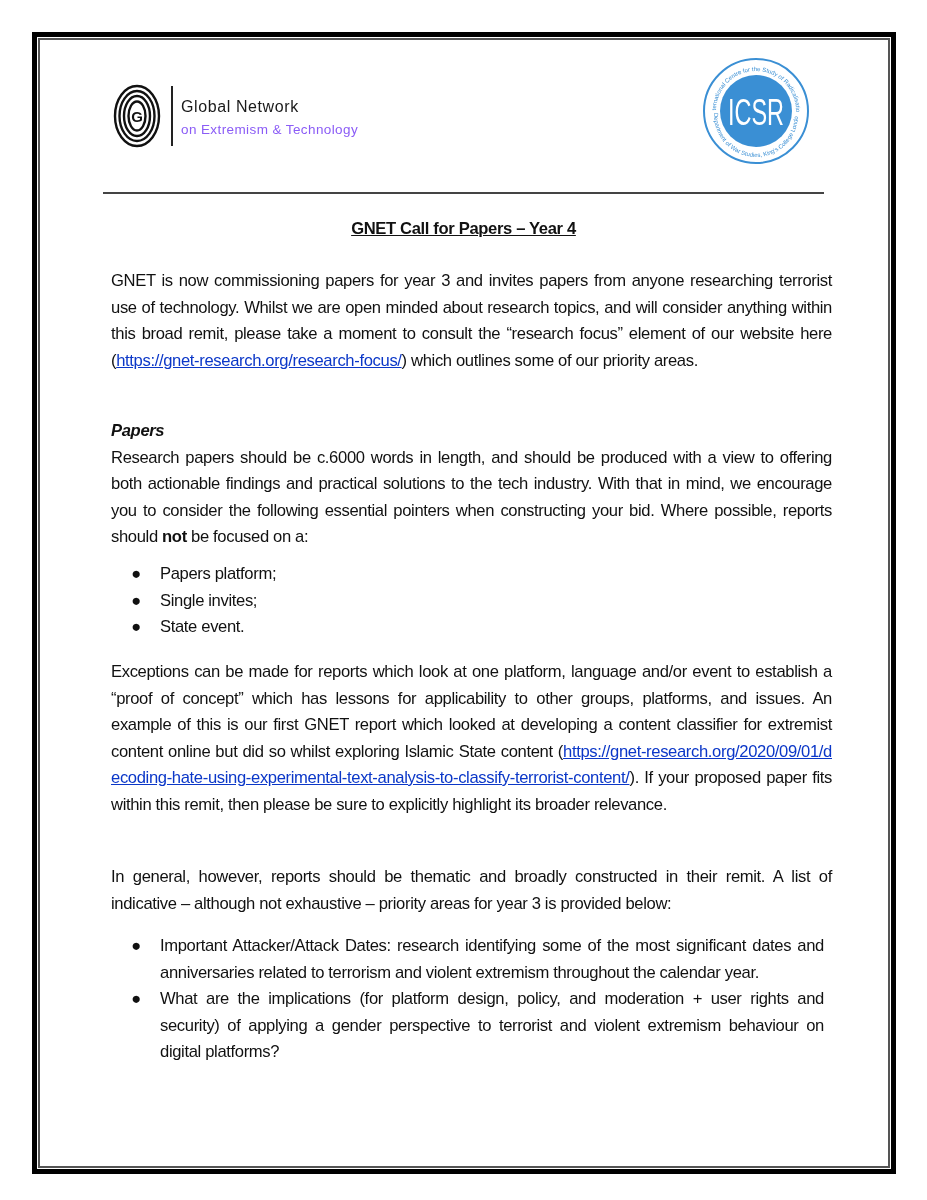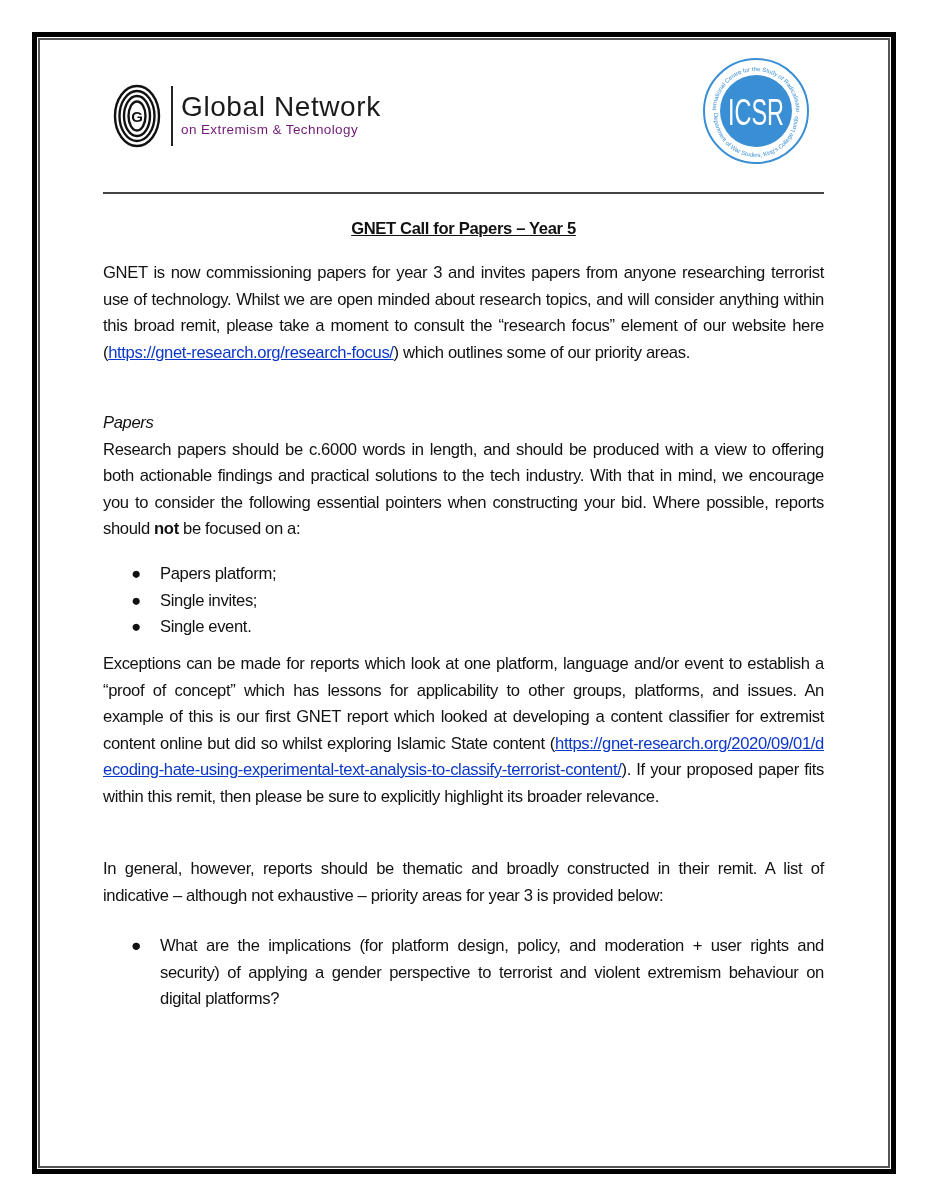--- a/index.html
+++ b/index.html
@@ -6,31 +6,31 @@
   body { width:927px; height:1200px; position:relative; overflow:hidden;
          font-family:"Liberation Sans", sans-serif; color:#111; }
   .frame-outer { position:absolute; left:32px; top:32px; width:864px; height:1142px;
                  border:5px solid #000; box-sizing:border-box; }
   .frame-inner { position:absolute; left:38px; top:38px; width:852px; height:1130px;
                  border:2px solid #555; box-sizing:border-box; }
   .gnet-logo { position:absolute; left:113px; top:84px; display:flex; align-items:center; }
   .gnet-mark { width:48px; height:64px; }
   .gnet-sep { width:2px; height:60px; background:#222; margin:0 8px 0 10px; }
   .gnet-text { display:flex; flex-direction:column; }
-  .gnet-title { font-size:28px; letter-spacing:0.6px; color:#1a1a1a; line-height:28px; }
-  .gnet-sub { font-size:13.5px; letter-spacing:0.4px; color:#701a75; line-height:18px; }
+  .gnet-title { font-size:16px; letter-spacing:0.6px; color:#1a1a1a; line-height:28px; }
+  .gnet-sub { font-size:13.5px; letter-spacing:0.4px; color:#8b5cf6; line-height:18px; }
   .icsr-logo { position:absolute; left:702px; top:57px; width:108px; height:108px; }
   .header-rule { position:absolute; left:103px; top:192px; width:721px; height:2px; background:#444; }
   .doc { position:absolute; left:103px; top:0; width:721px; font-size:16.6px; line-height:26.5px;
          font-family:"Liberation Sans", sans-serif; letter-spacing:-0.35px; }
   .title { position:absolute; left:0; top:216px; width:721px; text-align:center; font-weight:bold;
            text-decoration:underline; font-size:16.6px; }
-  .para { position:absolute; left:0; width:721px; text-align:justify; margin:0; }
+  .para { position:absolute; left:0; width:721px; text-align:justify; margin:8px; }
   .para a { color:#0b37c8; text-decoration:underline; }
-  .heading { font-weight:normal; font-style:italic; display:block; }
+  .heading { font-weight:bold; font-style:italic; display:block; }
   .bold-u { font-weight:bold; }
   ul.bullets { position:absolute; left:0; width:721px; margin:0; padding:0; list-style:none; }
   ul.bullets li { position:relative; padding-left:57px; text-align:justify; }
   ul.bullets li .dot { position:absolute; left:28px; top:0; }
 </style>
 </head>
 <body>
 
 <div class="frame-outer"></div>
 <div class="frame-inner"></div>
@@ -64,33 +64,33 @@
   </text>
   <text font-size="6" fill="#3a8fd4" font-family="Liberation Sans, sans-serif">
     <textPath href="#ringBot" startOffset="50%" text-anchor="middle">Department of War Studies, King's College London</textPath>
   </text>
   <text x="54" y="68" text-anchor="middle" font-size="36" fill="#fff" font-family="Liberation Sans, sans-serif" textLength="56" lengthAdjust="spacingAndGlyphs">ICSR</text>
 </svg>
 
 <div class="header-rule"></div>
 
 <div class="doc">
-  <div class="title">GNET Call for Papers – Year 5</div>
+  <div class="title">GNET Call for Papers – Year 4</div>
 
   <p class="para" style="top:260px;"><span>GNET is now commissioning papers for year 3 and invites papers from anyone researching terrorist use of technology. Whilst we are open minded about research topics, and will consider anything within this broad remit, please take a moment to consult the “research focus” element of our website here (</span><a>https://gnet-research.org/research-focus/</a><span>) which outlines some of our priority areas.</span></p>
 
   <p class="para" style="top:410px;"><span class="heading">Papers</span><span>Research papers should be c.6000 words in length, and should be produced with a view to offering both actionable findings and practical solutions to the tech industry. With that in mind, we encourage you to consider the following essential pointers when constructing your bid. Where possible, reports should </span><span class="bold-u">not</span><span> be focused on a:</span></p>
 
   <ul class="bullets" style="top:561px;">
     <li><span class="dot">●</span><span>Papers platform;</span></li>
     <li><span class="dot">●</span><span>Single invites;</span></li>
-    <li><span class="dot">●</span><span>Single event.</span></li>
+    <li><span class="dot">●</span><span>State event.</span></li>
   </ul>
 
   <p class="para" style="top:651px;"><span>Exceptions can be made for reports which look at one platform, language and/or event to establish a “proof of concept” which has lessons for applicability to other groups, platforms, and issues. An example of this is our first GNET report which looked at developing a content classifier for extremist content online but did so whilst exploring Islamic State content (</span><a style="word-break:break-all;">https://gnet-research.org/2020/09/01/decoding-hate-using-experimental-text-analysis-to-classify-terrorist-content/</a><span>). If your proposed paper fits within this remit, then please be sure to explicitly highlight its broader relevance.</span></p>
 
   <p class="para" style="top:856px;">In general, however, reports should be thematic and broadly constructed in their remit. A list of indicative – although not exhaustive – priority areas for year 3 is provided below:</p>
 
   <ul class="bullets" style="top:933px;">
-    <li><span class="dot">●</span></li>
+    <li><span class="dot">●</span><span>Important Attacker/Attack Dates: research identifying some of the most significant dates and anniversaries related to terrorism and violent extremism throughout the calendar year.</span></li>
     <li><span class="dot">●</span><span>What are the implications (for platform design, policy, and moderation + user rights and security) of applying a gender perspective to terrorist and violent extremism behaviour on digital platforms?</span></li>
   </ul>
 </div>
 
 </body></html>

